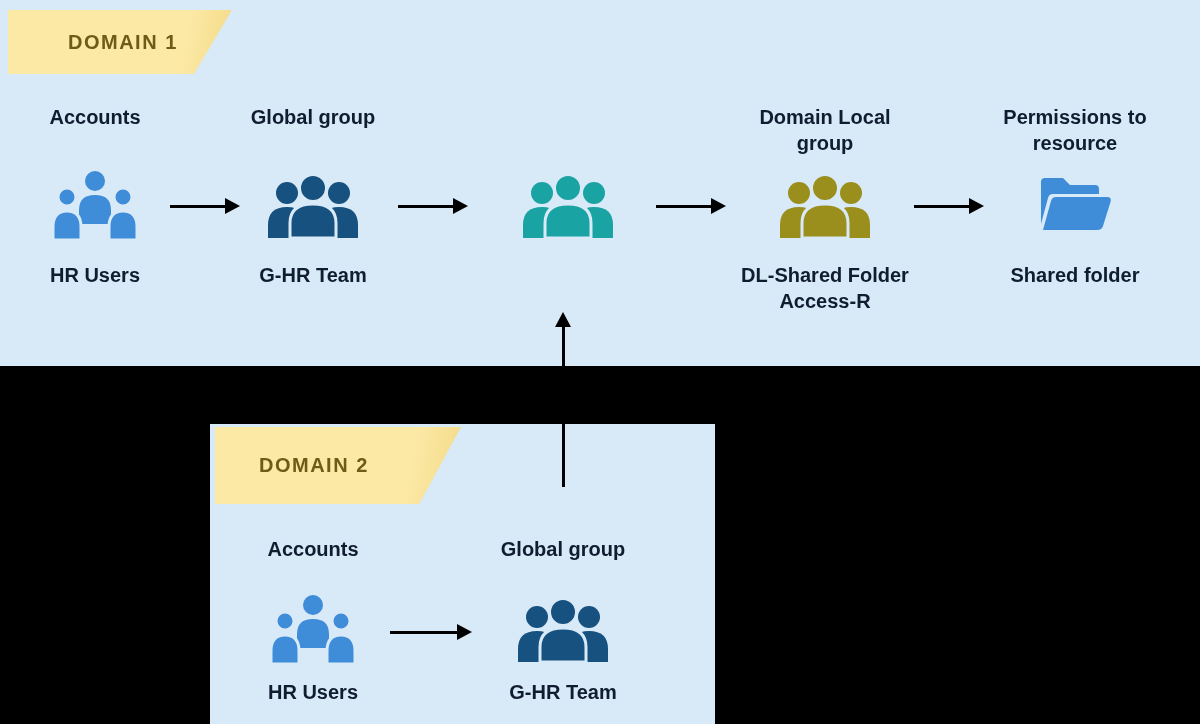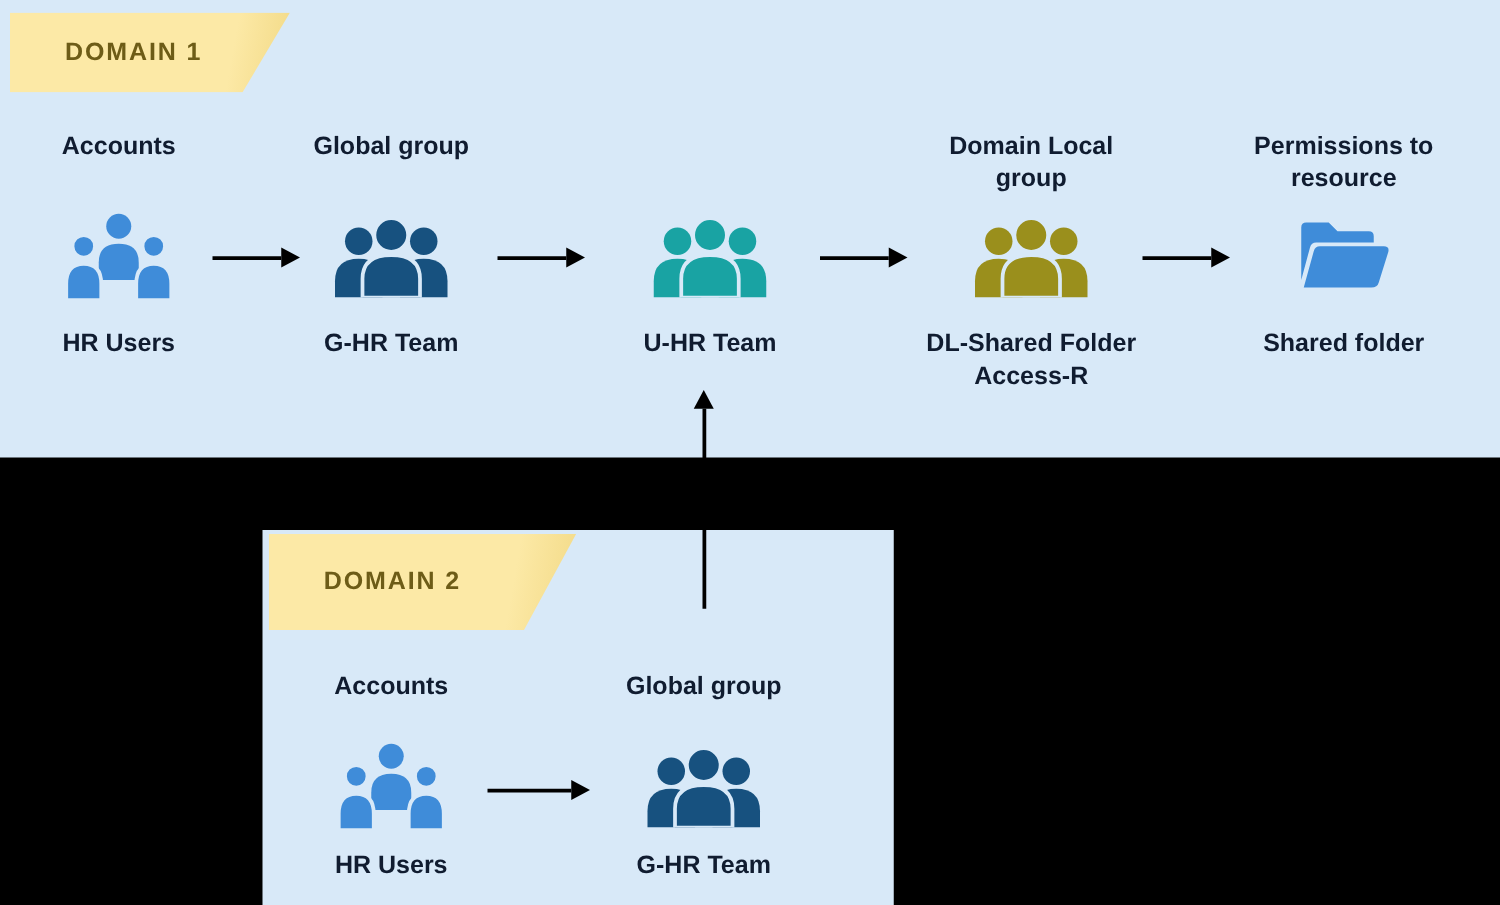--- a/index.html
+++ b/index.html
@@ -11,21 +11,21 @@
   .panel{position:absolute;background:#d8e9f8;}
   #panel-d1{left:0;top:0;width:1200px;height:366px;}
   #panel-d2{left:210px;top:400px;width:505px;height:353px;margin-top:24px;}
 
   .banner{
     position:absolute;box-sizing:border-box;display:flex;align-items:center;
     background:linear-gradient(100deg,#fce9a6 78%,#f2d985 100%);
     clip-path:polygon(0 0,100% 0,83% 100%,0 100%);
     color:#6d5c17;font-weight:700;font-size:20px;letter-spacing:1.5px;
   }
-  #banner-d1{left:8px;top:10px;width:224px;height:64px;padding-left:44px;}
+  #banner-d1{left:8px;top:10px;width:224px;height:64px;padding-left:60px;}
   #banner-d2{left:5px;top:3px;width:246px;height:77px;padding-left:44px;}
 
   .node{position:absolute;width:220px;top:0;height:100%;color:#101c30;text-align:center;}
   .node .role,.node .name{
     position:absolute;left:0;width:220px;
     font-size:20px;font-weight:600;line-height:1.32;white-space:pre-line;
   }
   .node .iconbox{
     position:absolute;left:0;width:220px;height:100px;
     display:flex;align-items:center;justify-content:center;
@@ -105,21 +105,20 @@
         <g fill="#19a3a3">
           <circle cx="22" cy="21" r="11"></circle>
           <path d="M3,66 V53 Q3,35 22,35 Q41,35 41,53 V66 Z"></path>
           <circle cx="74" cy="21" r="11"></circle>
           <path d="M55,66 V53 Q55,35 74,35 Q93,35 93,53 V66 Z"></path>
           <circle class="sep" cx="48" cy="16" r="13.5"></circle>
           <path class="sep" d="M25,66 V51 Q25,32 48,32 Q71,32 71,51 V66 Z"></path>
         </g>
       </svg>
     </div>
-    <div class="name">U-HR Team</div>
   </div>
 
   <div class="node" style="left:715px">
     <div class="role">Domain Local
 group</div>
     <div class="iconbox">
       <svg width="96" height="66" viewBox="0 0 96 66" aria-hidden="true">
         <g fill="#9a8f1c">
           <circle cx="22" cy="21" r="11"></circle>
           <path d="M3,66 V53 Q3,35 22,35 Q41,35 41,53 V66 Z"></path>

